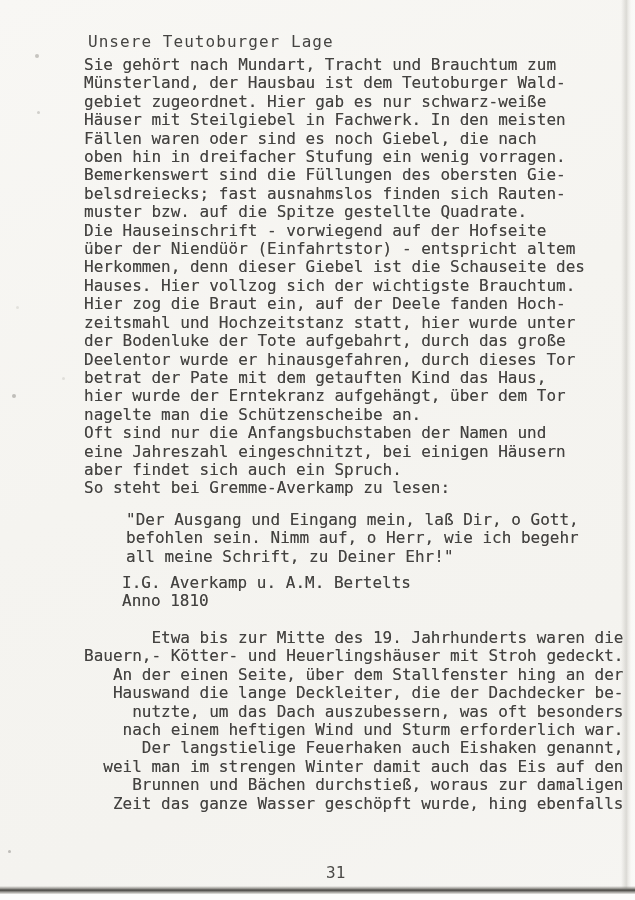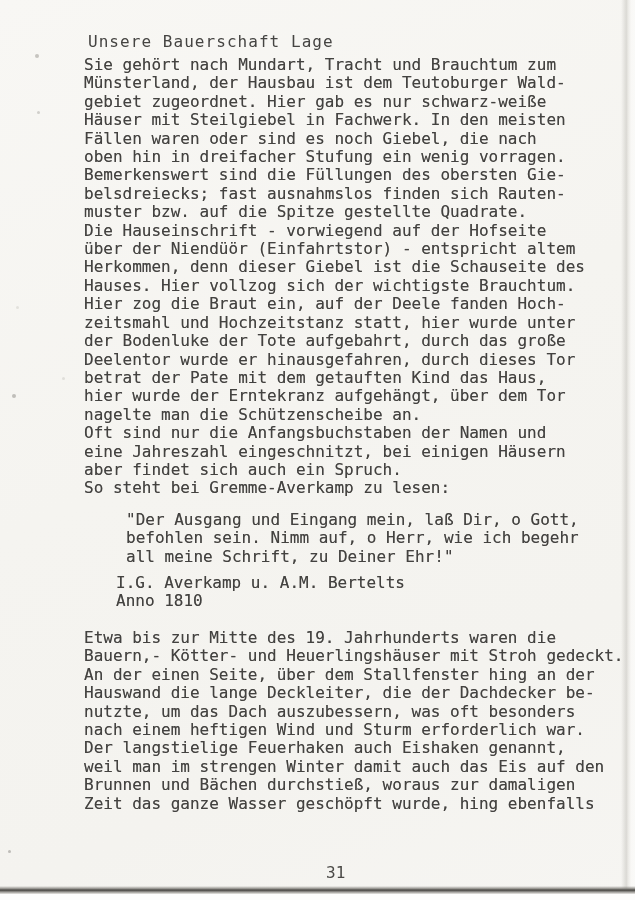--- a/index.html
+++ b/index.html
@@ -30,22 +30,22 @@
   .block {
     position: absolute;
     font-size: 16px;
     line-height: 18.4px;
     white-space: pre;
     color: #434240;
     text-shadow: 0 0 0.4px rgba(72, 70, 66, 0.55);
   }
   .para1 { left: 84px; top: 56px; }
   .quote { left: 126px; top: 511px; }
-  .attribution { left: 116px; top: 574px; }
-  .para2 { left: 84px; top: 629px; }
+  .attribution { left: 122px; top: 574px; }
+  .para2 { left: 84px; top: 629px; text-align: right; }
   .page-number {
     position: absolute;
     left: 326px;
     top: 866px;
     font-size: 16px;
     line-height: 14px;
     color: #4a4946;
   }
   
   .right-edge {
@@ -94,21 +94,21 @@
   .speck.s3 { left: 16px; top: 306px; width: 3px; height: 3px; opacity: 0.18; }
   .speck.s4 { left: 12px; top: 394px; width: 4px; height: 4px; opacity: 0.5;  }
   .speck.s5 { left: 62px; top: 377px; width: 3px; height: 3px; opacity: 0.2;  }
   .speck.s6 { left: 8px;  top: 850px; width: 3px; height: 3px; opacity: 0.5;  }
 </style>
 </head>
 <body>
 
 <div class="page">
 
-  <div class="doc-title">Unsere Bauerschaft Lage</div>
+  <div class="doc-title">Unsere Teutoburger Lage</div>
 
   <div class="block para1">Sie gehört nach Mundart, Tracht und Brauchtum zum
 Münsterland, der Hausbau ist dem Teutoburger Wald-
 gebiet zugeordnet. Hier gab es nur schwarz-weiße
 Häuser mit Steilgiebel in Fachwerk. In den meisten
 Fällen waren oder sind es noch Giebel, die nach
 oben hin in dreifacher Stufung ein wenig vorragen.
 Bemerkenswert sind die Füllungen des obersten Gie-
 belsdreiecks; fast ausnahmslos finden sich Rauten-
 muster bzw. auf die Spitze gestellte Quadrate.

